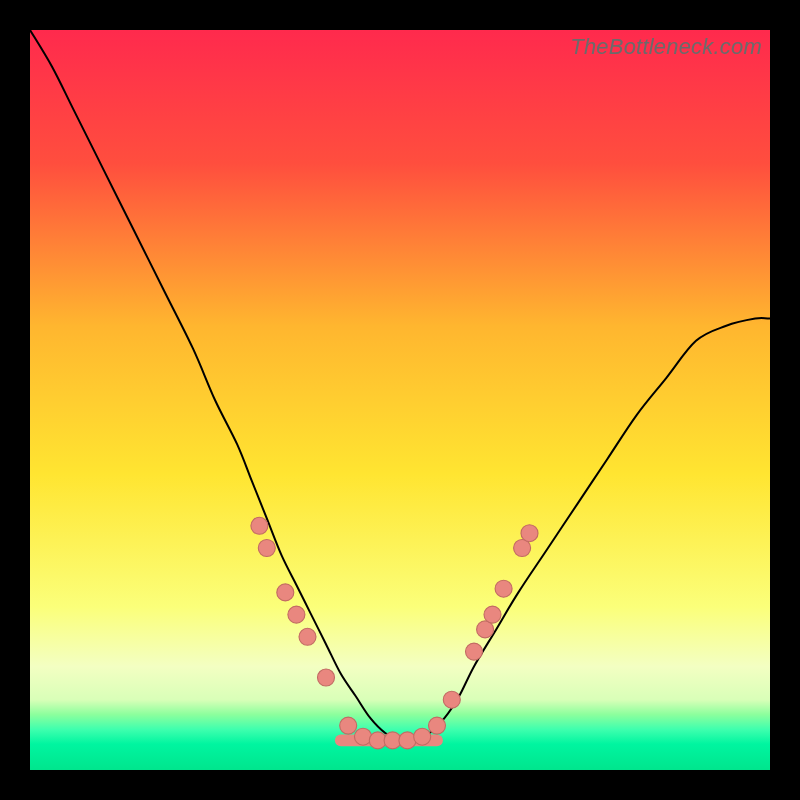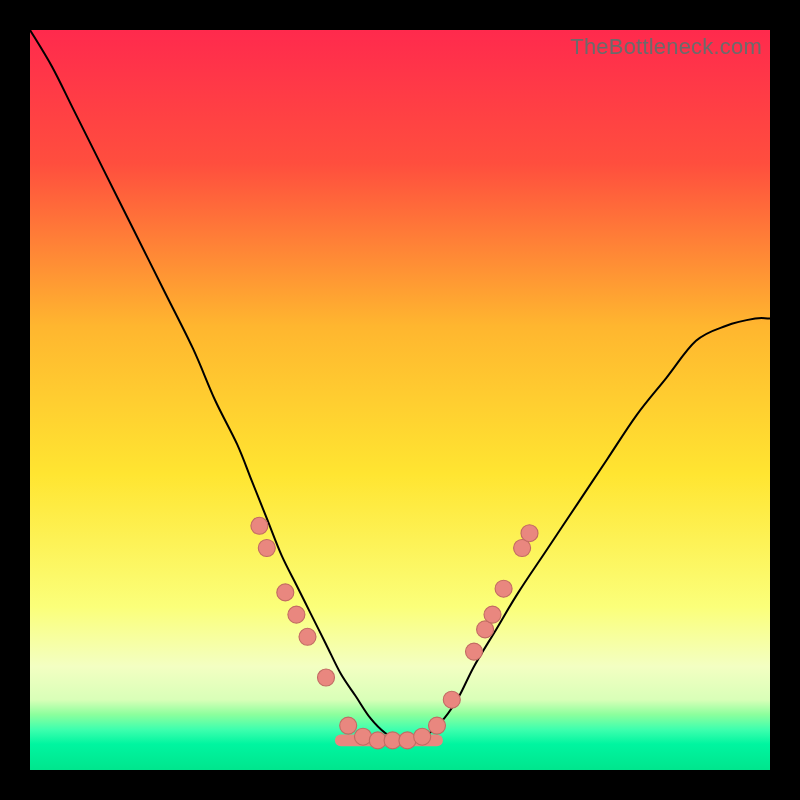--- a/index.html
+++ b/index.html
@@ -31,20 +31,21 @@
   }
   .watermark {
     position: absolute;
     top: 4px;
     right: 8px;
     font-size: 22px;
     font-weight: 500;
     color: #6b6b6b;
     letter-spacing: 0.2px;
     user-select: none;
+    font-style: italic;
   }
   svg.curve {
     position: absolute;
     left: 0; top: 0;
     width: 100%;
     height: 100%;
     overflow: visible;
   }
 </style>
 </head>

